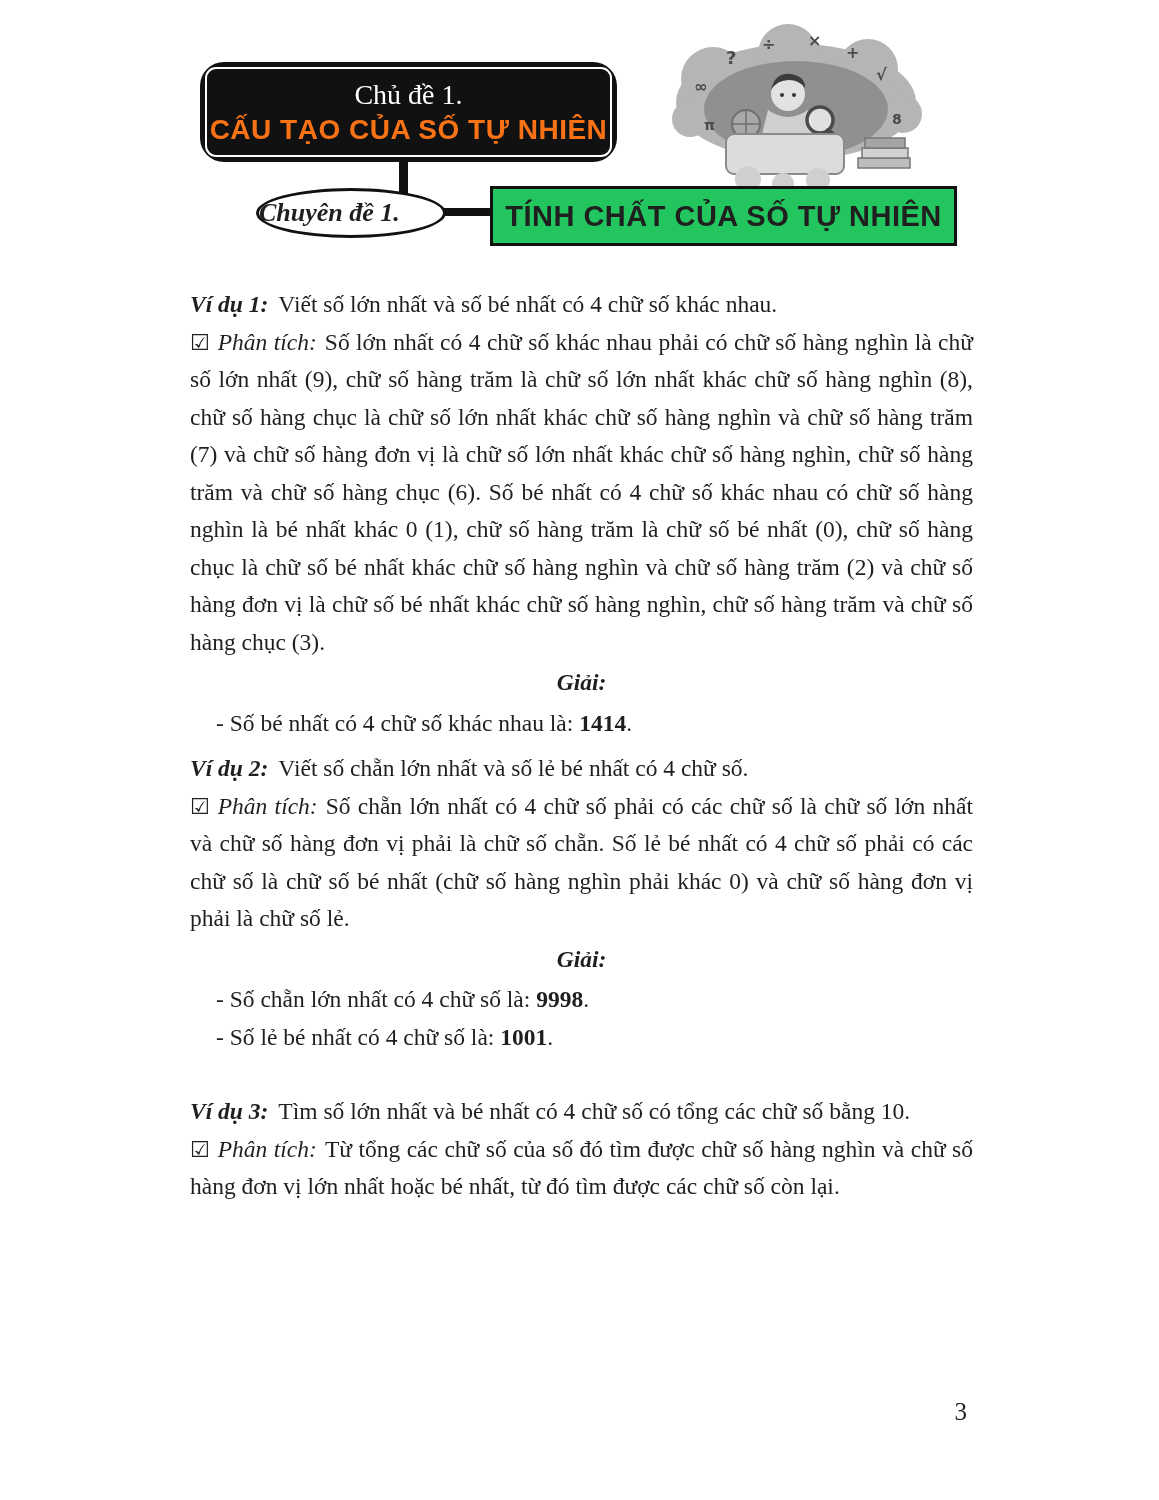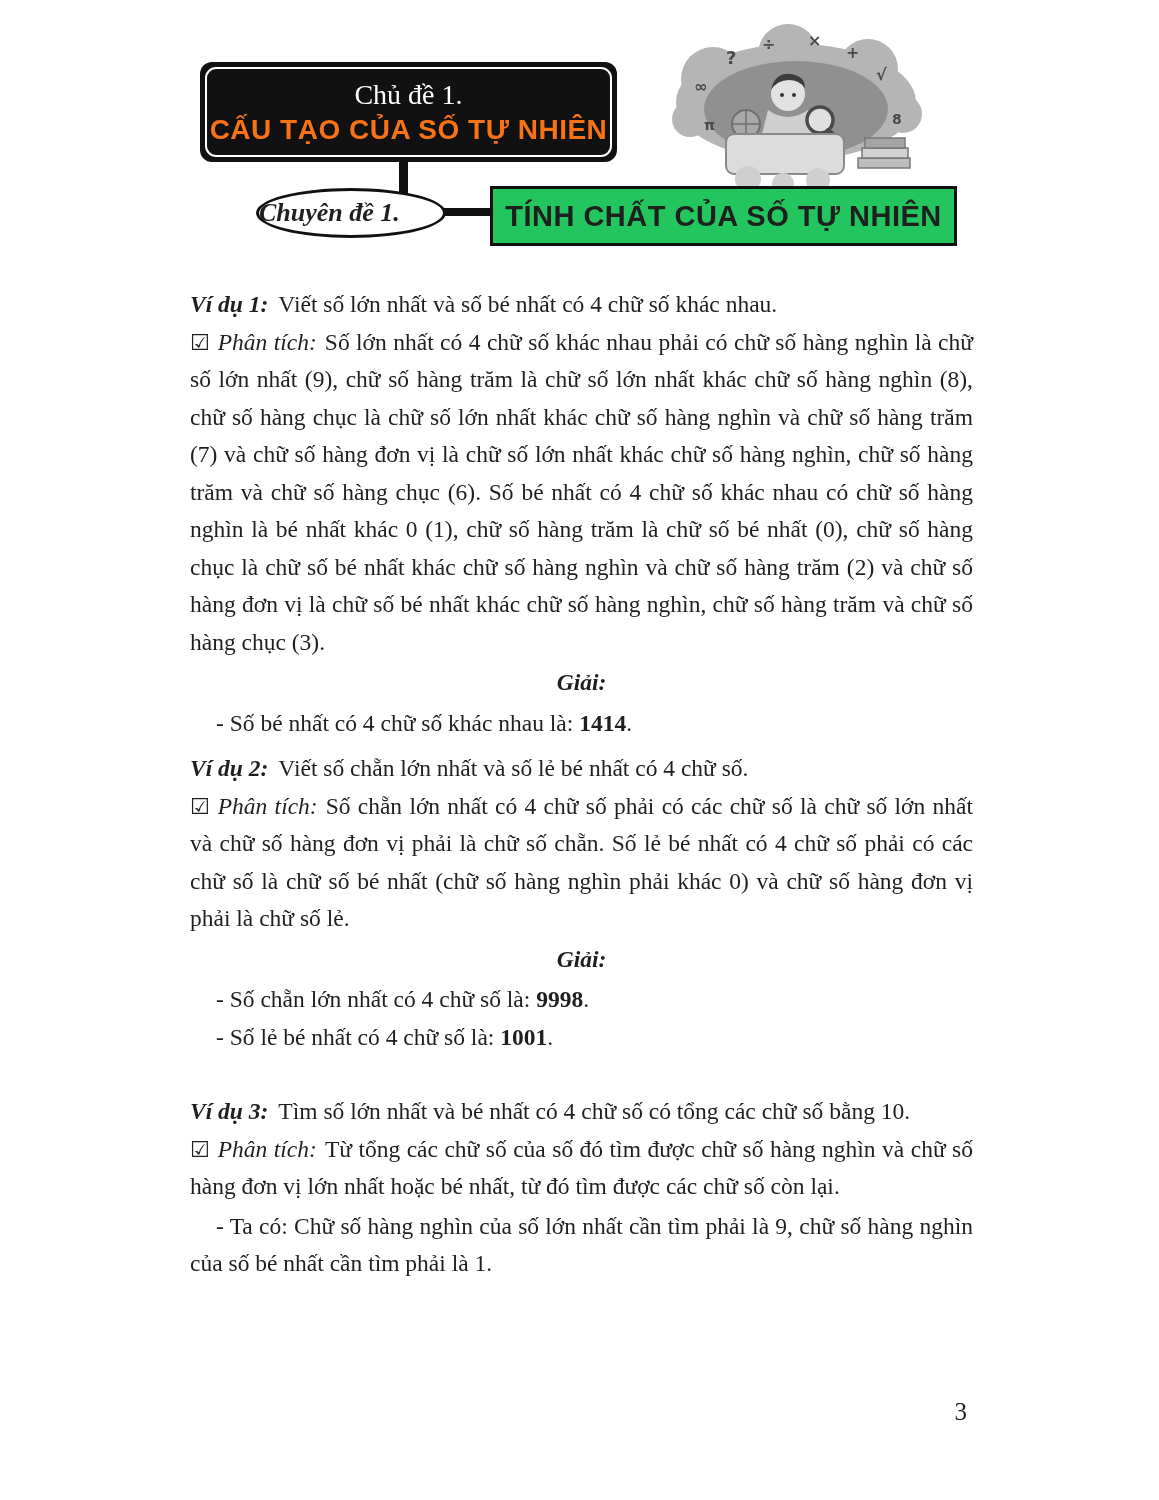--- a/index.html
+++ b/index.html
@@ -17,21 +17,21 @@
     overflow:hidden;
   }
 
   
   .header { position:relative; height:278px; }
 
   .topic-box {
     position:absolute; left:200px; top:62px;
     width:417px; height:100px;
     background:#111111;
-    border-radius:12px;
+    border-radius:24px;
     z-index:3;
   }
   .topic-box-inner {
     position:absolute; left:5px; top:5px; right:5px; bottom:5px;
     border:2px solid #ffffff; border-radius:11px;
     display:flex; flex-direction:column;
     align-items:center; justify-content:center; gap:3px;
   }
   .topic-label { color:#ffffff; font-size:28px; }
   .topic-title {
@@ -201,19 +201,18 @@
     <p class="solution-line">
       <span>- Số lẻ bé nhất có 4 chữ số là: </span><b>1001</b><span>.</span>
     </p>
 
     <p class="statement hang">
       <span class="ex-label">Ví dụ 3:</span><span>Tìm số lớn nhất và bé nhất có 4 chữ số có tổng các chữ số bằng 10.</span>
     </p>
     <p class="analysis">
       <span class="checkbox">☑</span><span class="analysis-label">Phân tích:</span><span>Từ tổng các chữ số của số đó tìm được chữ số hàng nghìn và chữ số hàng đơn vị lớn nhất hoặc bé nhất, từ đó tìm được các chữ số còn lại.</span>
     </p>
-    <p class="note">- Ta có: Chữ số hàng nghìn của số lớn nhất cần tìm phải là 9, chữ số hàng nghìn của số bé nhất cần tìm phải là 1.</p>
 
   </div>
 
   <div class="page-number">3</div>
 
 </div>
 
 </body></html>

